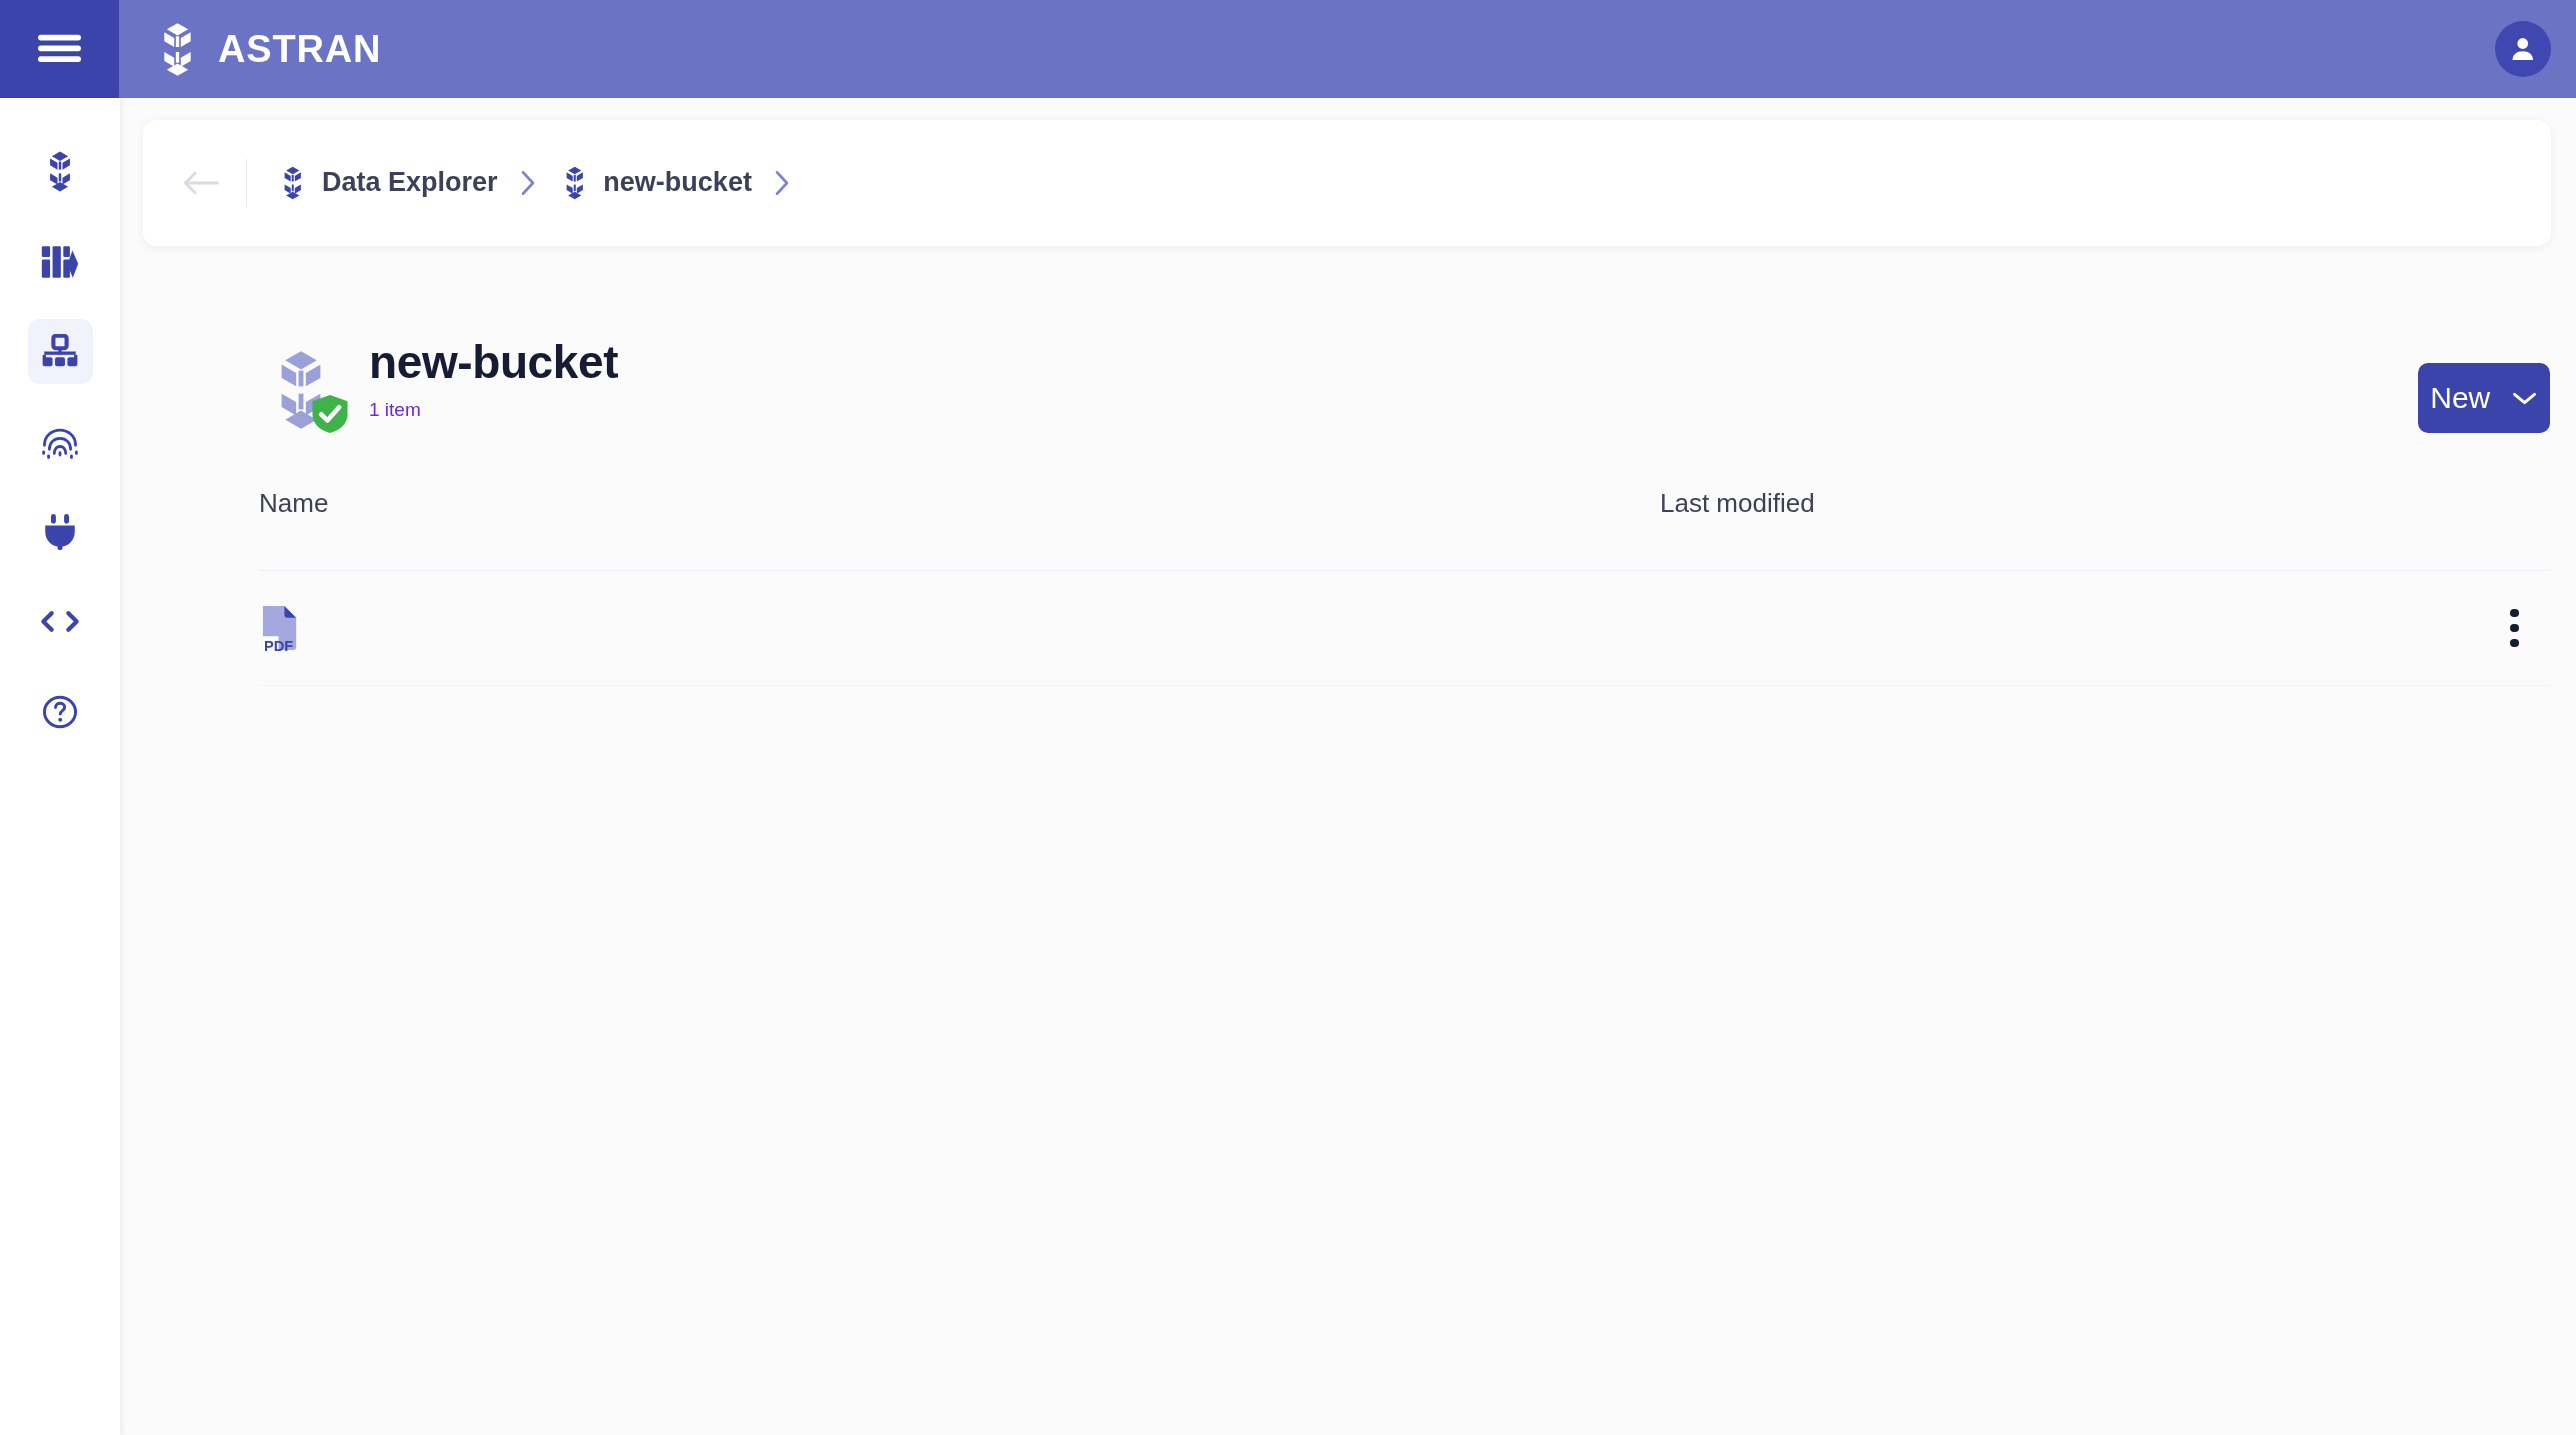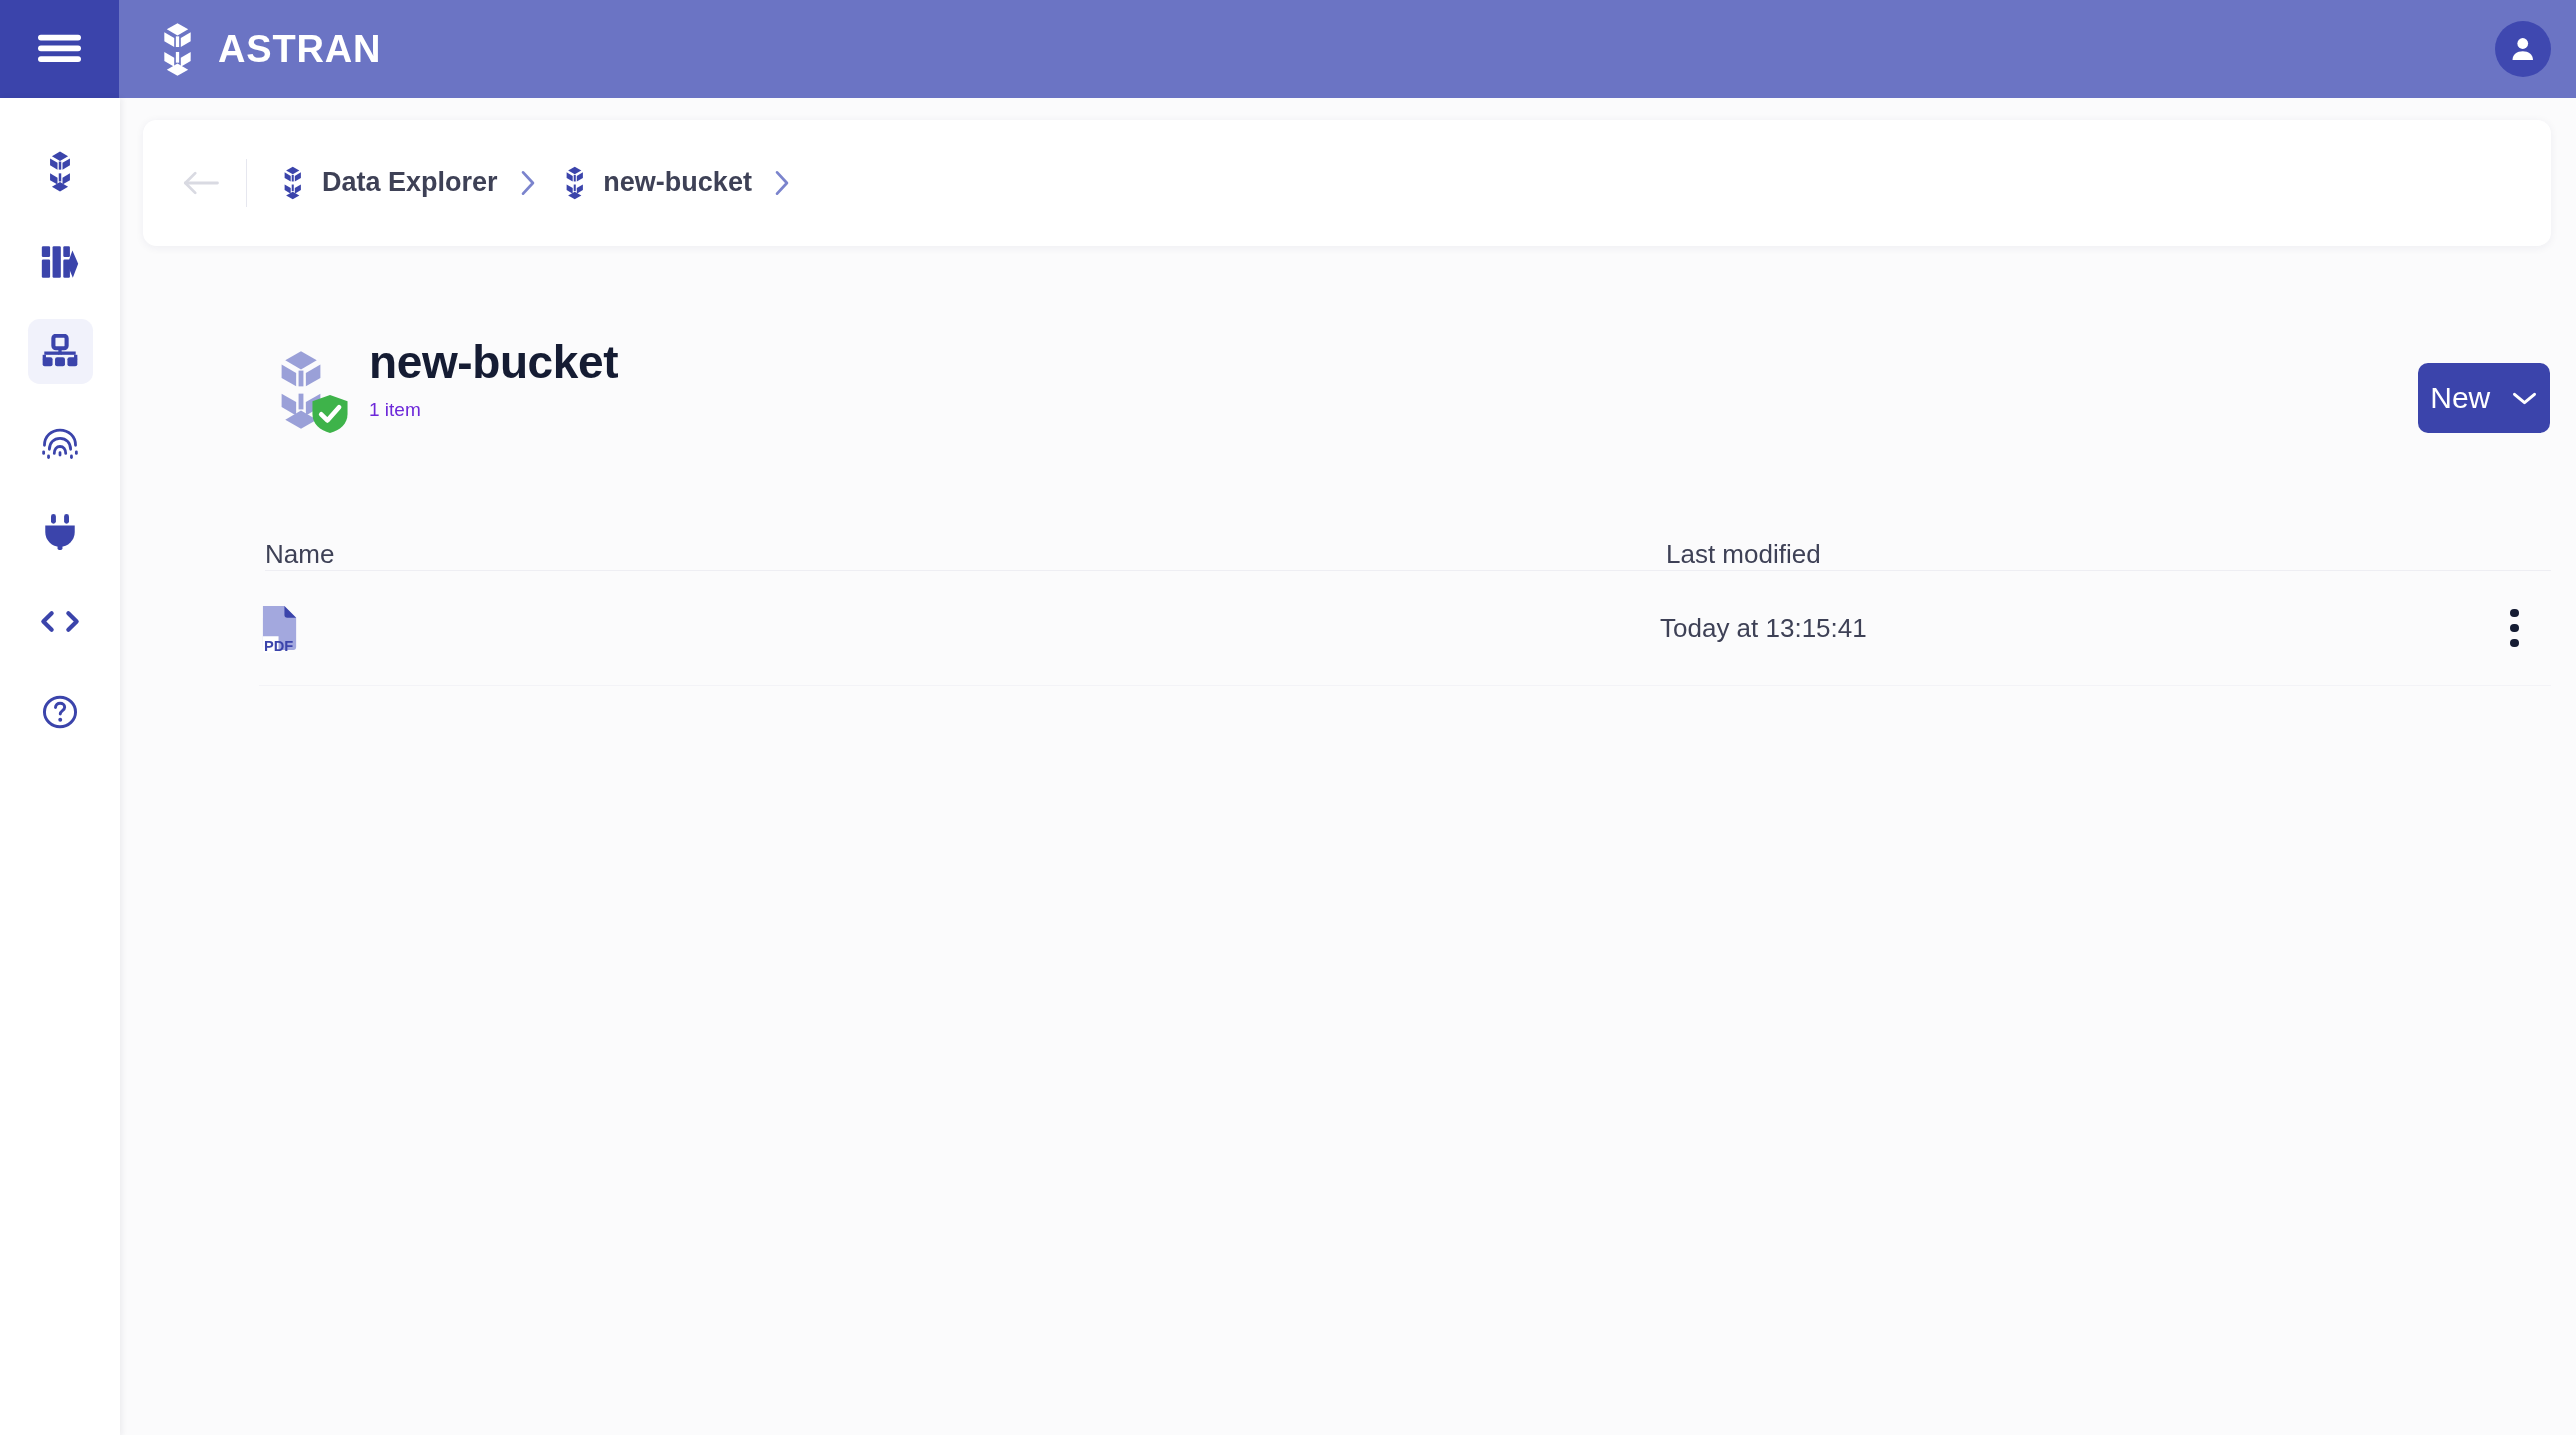--- a/index.html
+++ b/index.html
@@ -138,24 +138,23 @@
     gap: 21.5px;
     cursor: pointer;
   }
 
   
   .table {
     position: absolute; top: 390px; left: 139px;
     width: 2292px;
   }
   .thead {
-    display: flex; align-items: flex-end;
+    display: flex; align-items: flex-start;
     height: 83px;
     border-bottom: 1.7px solid #eeeef3;
-    margin-left: 6px;
   }
   .th {
     font-size: 26px;
     color: #3e4156;
   }
   .col-name { width: 1401px; }
   .col-modified { width: 746px; }
   .col-actions { flex: 1; display: flex; justify-content: flex-end; padding-right: 11.6px; }
 
   .trow {
@@ -406,21 +405,20 @@
 
     <div class="trow">
       <div class="cell-name">
         <svg width="43" height="51" viewBox="0 0 44 52">
           <path d="M4 3h22l12 12v30a3 3 0 0 1-3 3H7a3 3 0 0 1-3-3Z" fill="#a3a8de"></path>
           <path d="M26 3 L38 15 H29a3 3 0 0 1-3-3Z" fill="#3b44ab"></path>
           <path d="M4 34h16v17H7a3 3 0 0 1-3-3Z" fill="#ffffff"></path>
           <text x="5" y="49" font-family="Liberation Sans, sans-serif" font-size="15" font-weight="700" fill="#3b44ab">PDF</text>
         </svg>
       </div>
-      <div class="cell-modified">Today at 13:15:41</div>
       <div class="col-actions">
         <div class="kebab">
           <span></span>
             <span></span>
             <span></span>
         </div>
       </div>
     </div>
   </div>
 

